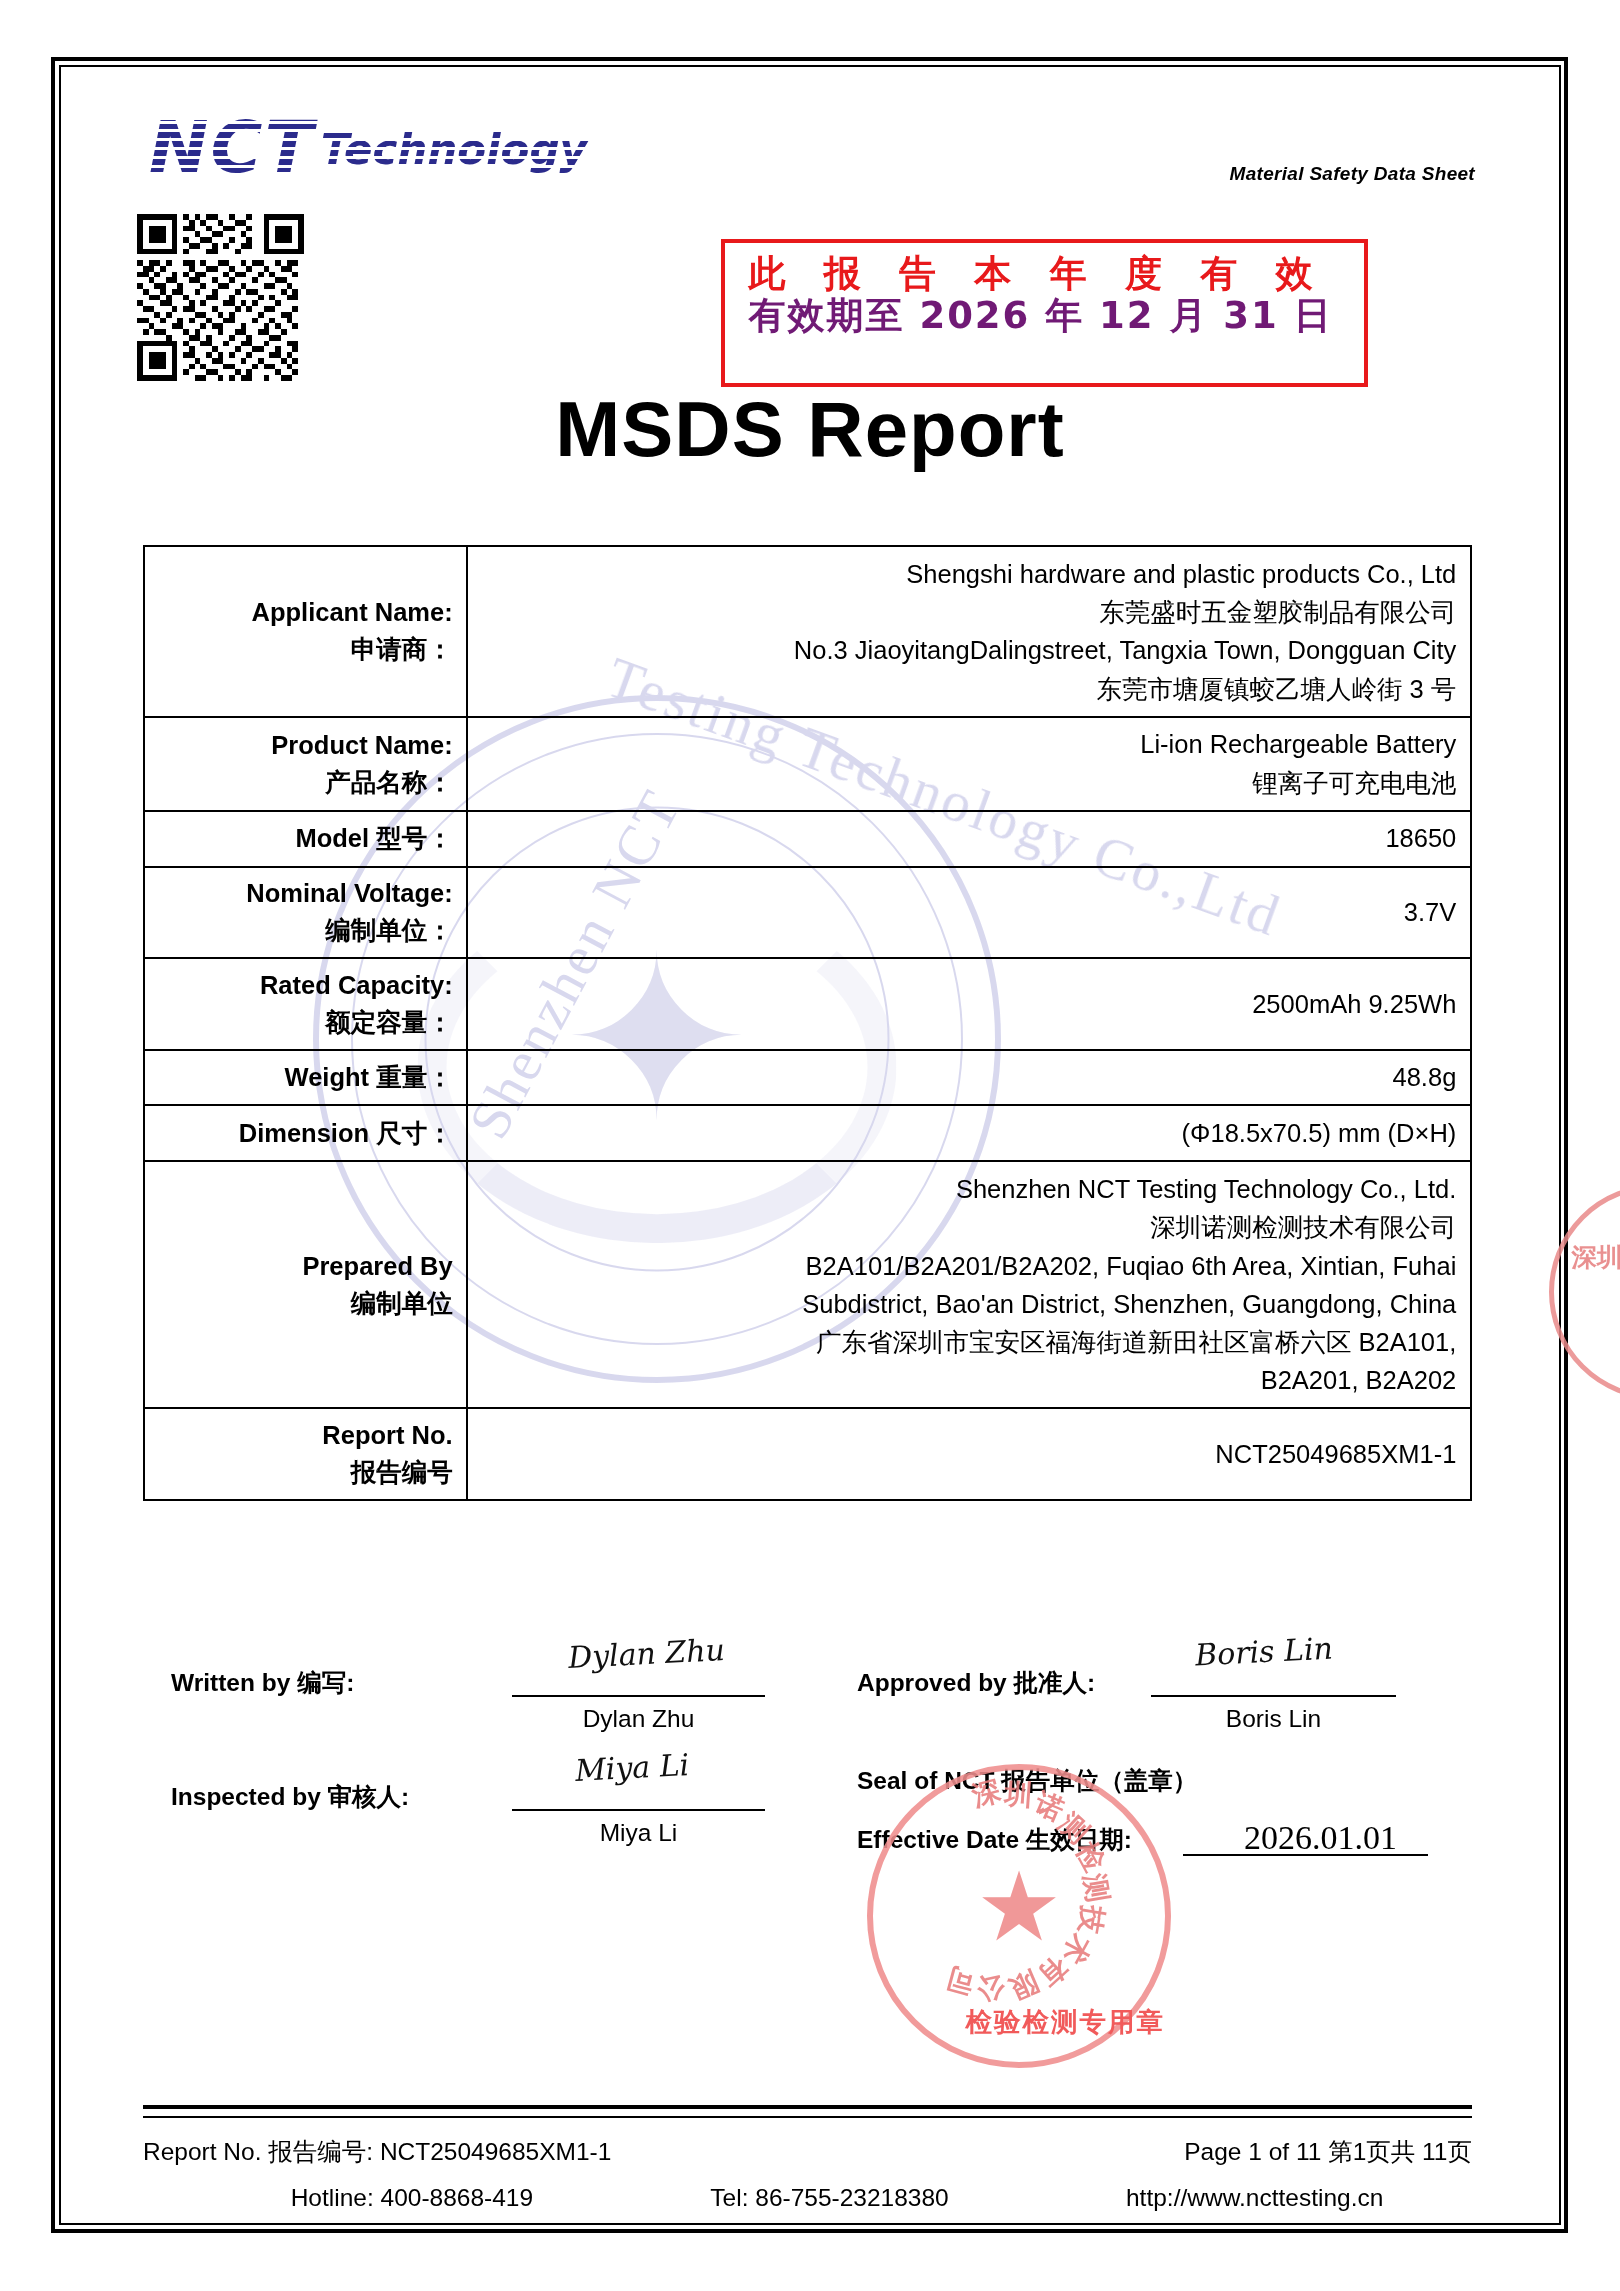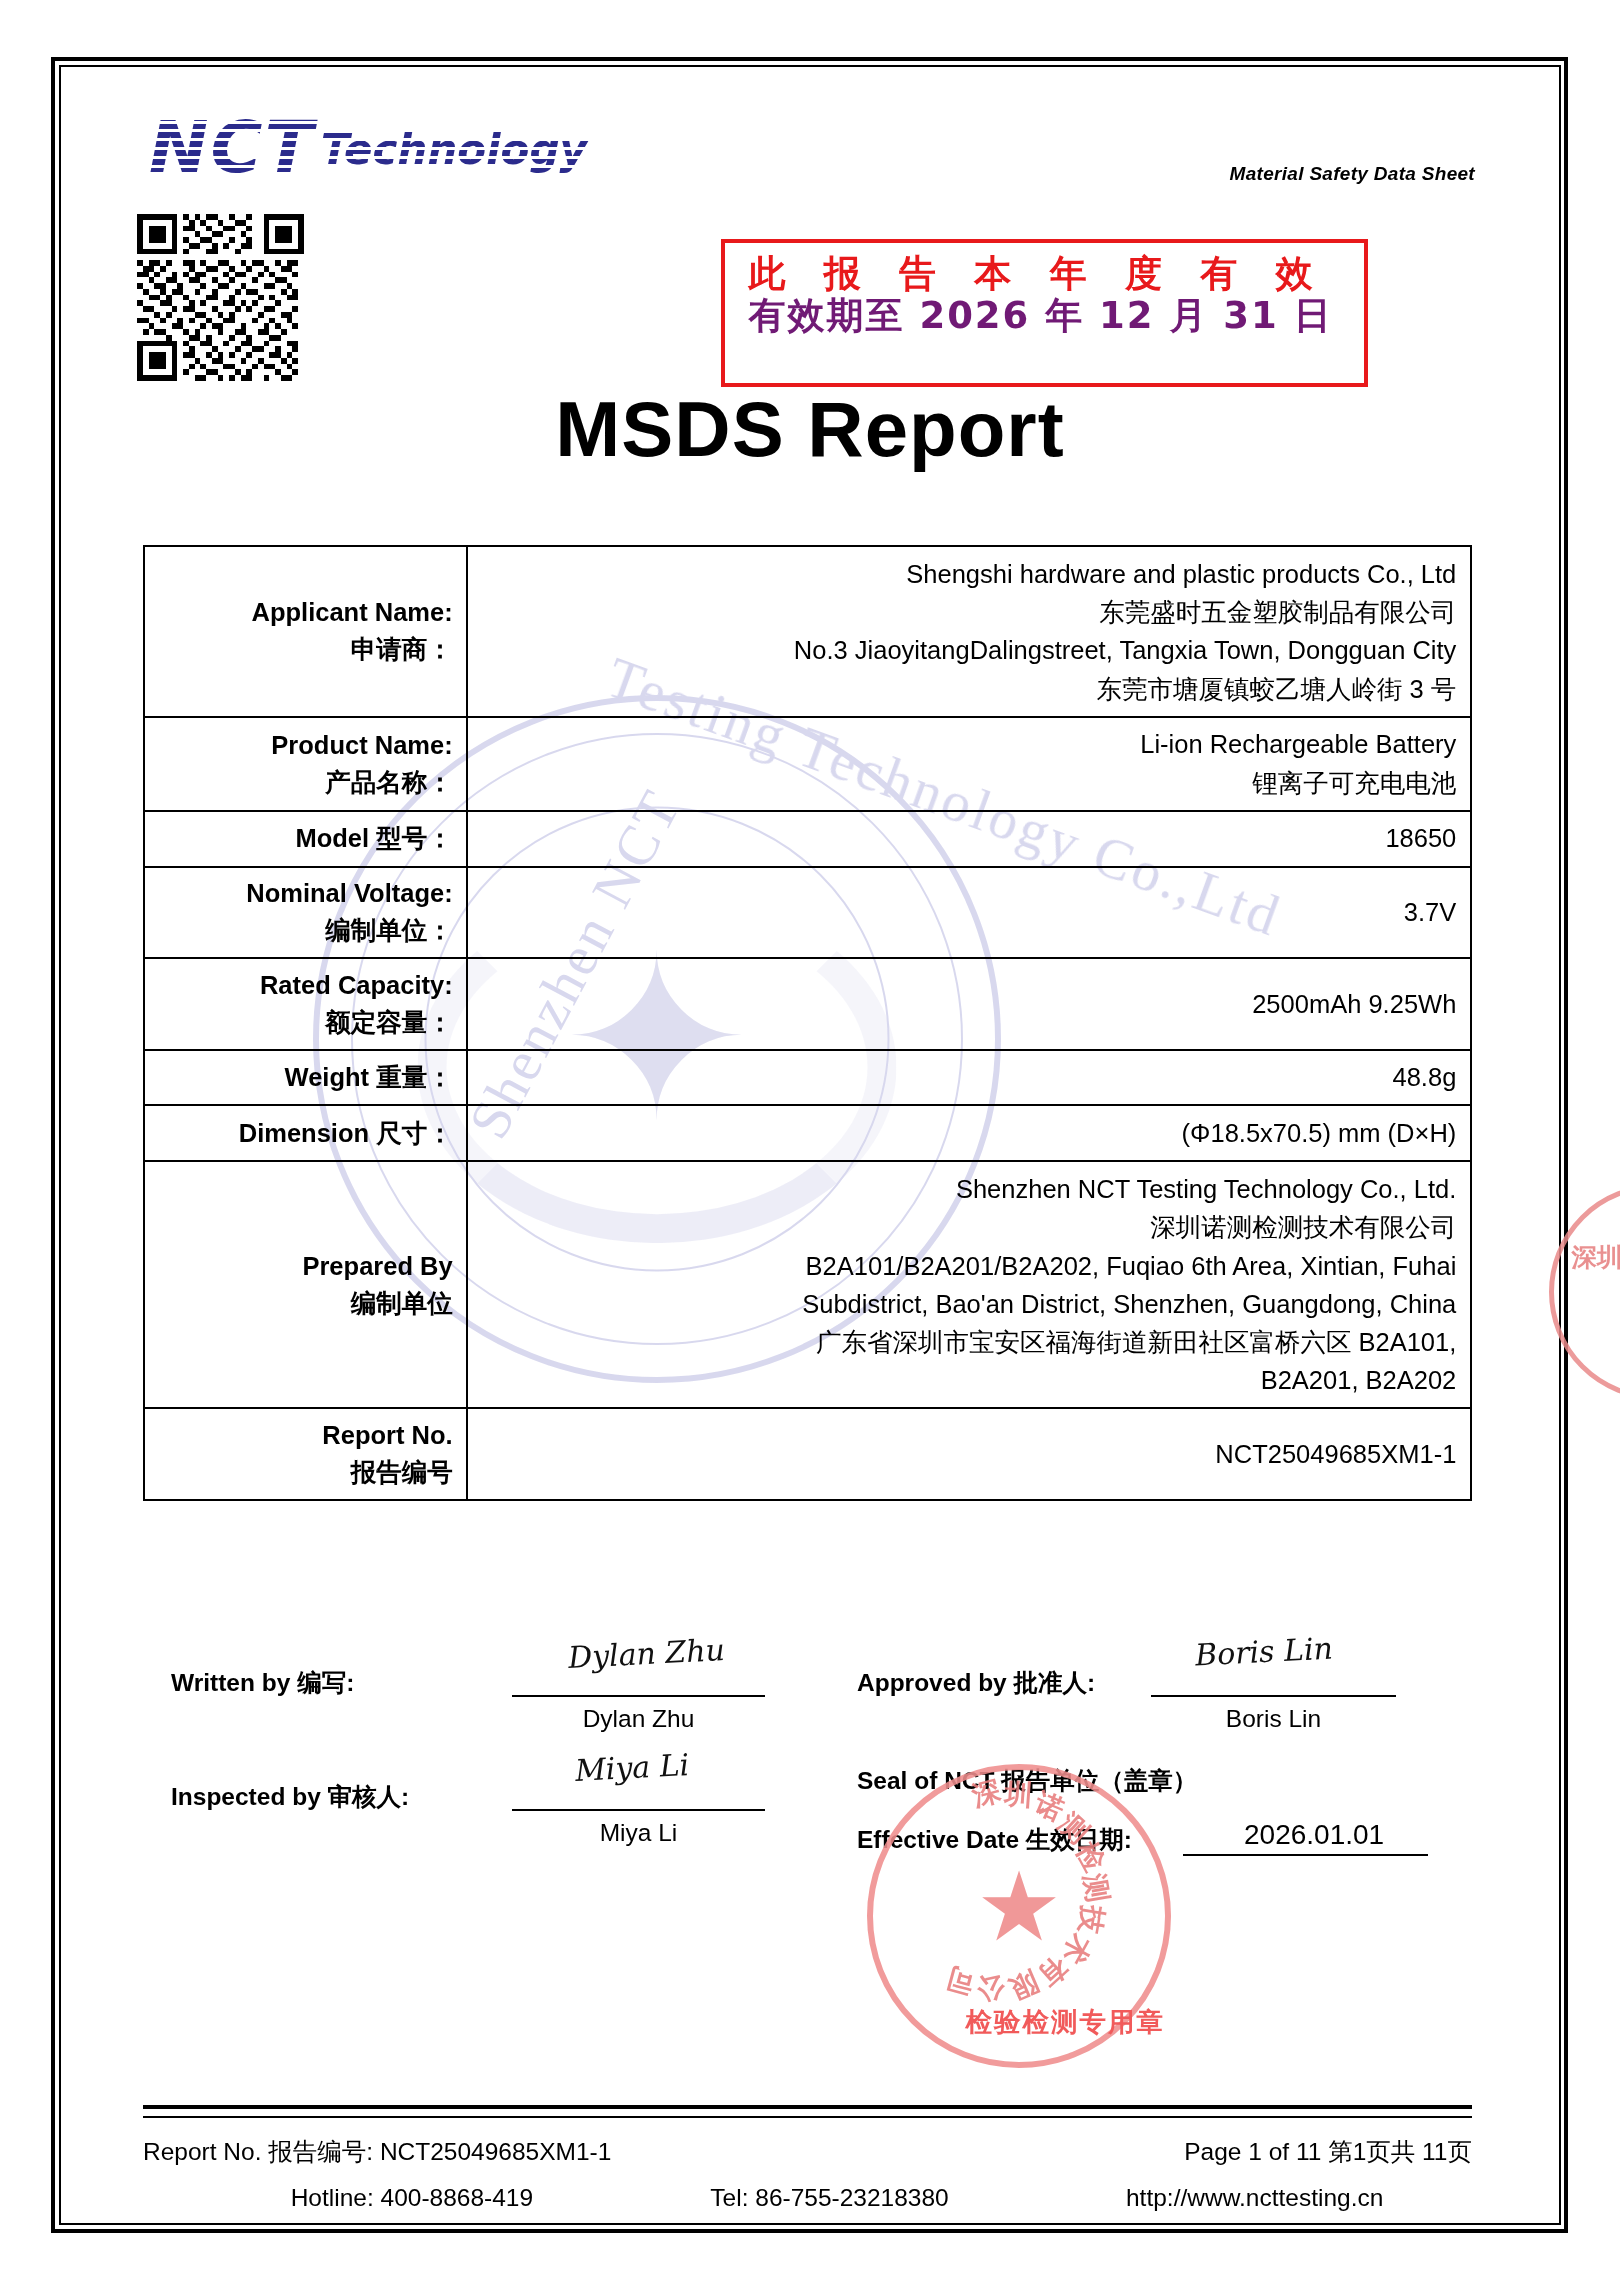--- a/index.html
+++ b/index.html
@@ -256,21 +256,21 @@
   .approved-sig   { left: 1024px;top: 27.4px; }
   .approved-name  { left: 980px;top: 98px; width: 245px; }
 
   .inspected-label{ left: 0px;   top: 173px; }
   .inspected-line { left: 341px; top: 202px; width: 253px; }
   .inspected-sig  { left: 404px; top: 143px; }
   .inspected-name { left: 341px; top: 212px; width: 253px; }
 
   .seal-label     { left: 686px; top: 157px; }
   .effdate-label  { left: 686px; top: 216px; }
-  .effdate-value  { left: 1073px;top: 212px; font-size: 28px; }
+  .effdate-value  { left: 1073px;top: 212px; font-size: 34px; font-family: Liberation Serif, serif; }
   .effdate-line   { left: 1012px;top: 247px; width: 245px; }
 
   
   .red-seal {
     position: absolute;
     left: 867px;
     top: 1764px;
     width: 292px;
     height: 292px;
     border-radius: 50%;

